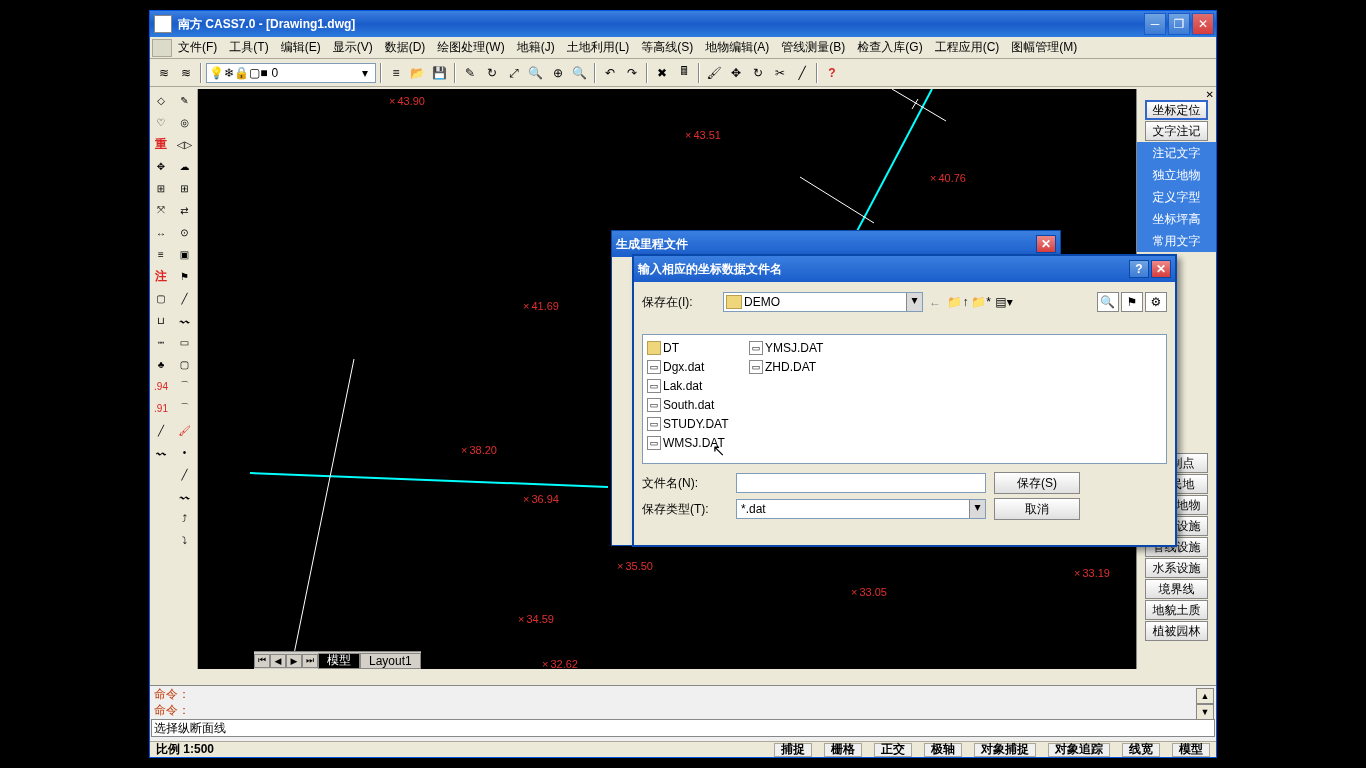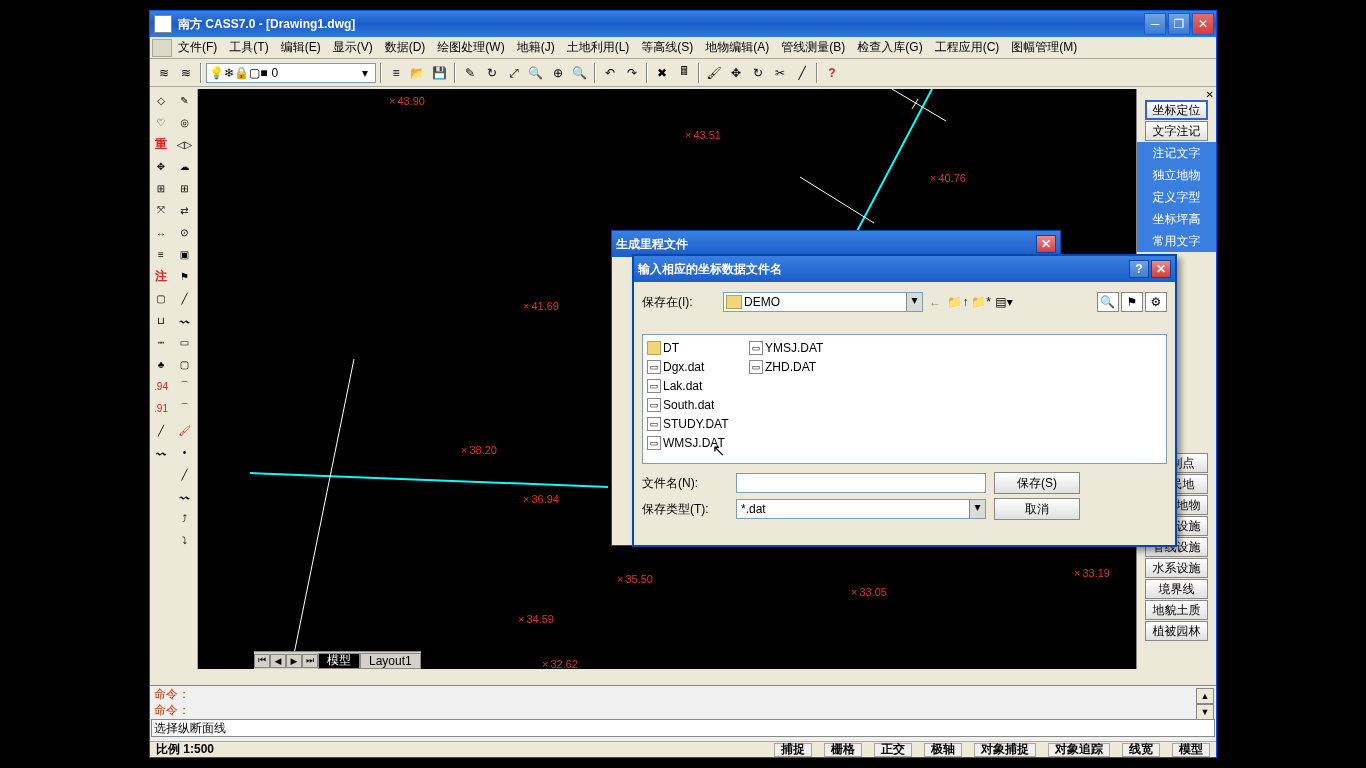--- a/index.html
+++ b/index.html
@@ -215,21 +215,21 @@
         <line x1="602" y1="88" x2="676" y2="134" stroke="#ffffff" stroke-width="1"></line>
         <line x1="714" y1="20" x2="720" y2="10" stroke="#ffffff" stroke-width="1"></line>
       </svg>
       <div id="pts">
           <div class="pt" style="left: 191px; top: 6px;">43.90</div>
           <div class="pt" style="left: 487px; top: 40px;">43.51</div>
           <div class="pt" style="left: 732px; top: 83px;">40.76</div>
           <div class="pt" style="left: 325px; top: 211px;">41.69</div>
           <div class="pt" style="left: 263px; top: 355px;">38.20</div>
           <div class="pt" style="left: 325px; top: 404px;">36.94</div>
-          <div class="pt" style="left: 419px; top: 484px;">35.50</div>
+          <div class="pt" style="left: 419px; top: 471px;">35.50</div>
           <div class="pt" style="left: 876px; top: 478px;">33.19</div>
           <div class="pt" style="left: 320px; top: 524px;">34.59</div>
           <div class="pt" style="left: 653px; top: 497px;">33.05</div>
           <div class="pt" style="left: 960px; top: 546px;">31.67</div>
           <div class="pt" style="left: 344px; top: 569px;">32.62</div>
         </div>
       <div class="model-tabs">
         <div class="nav-btn">⏮</div>
         <div class="nav-btn">◀</div>
         <div class="nav-btn">▶</div>

